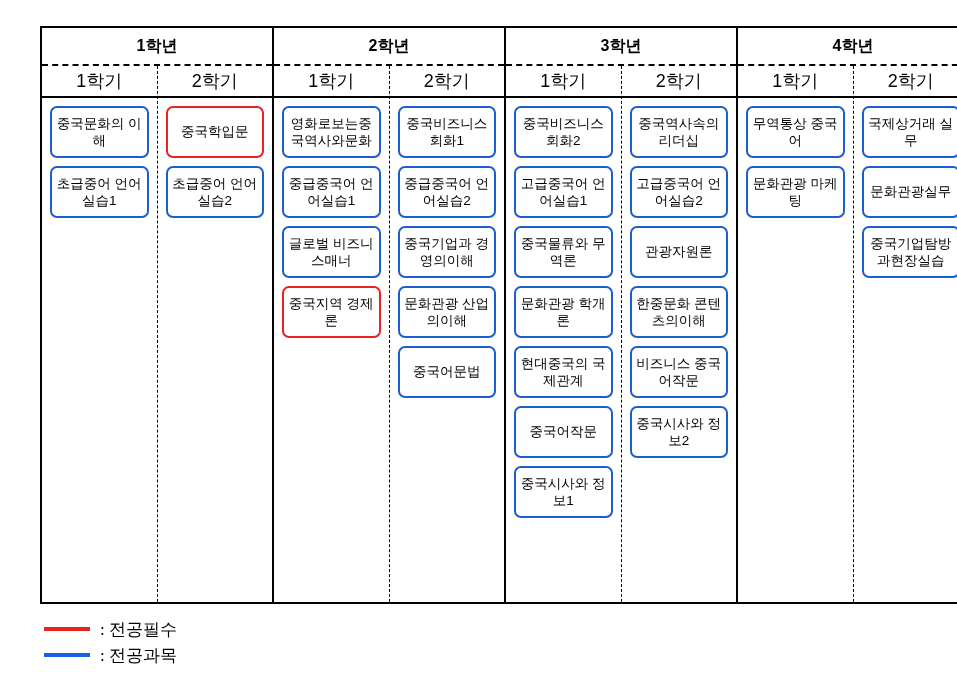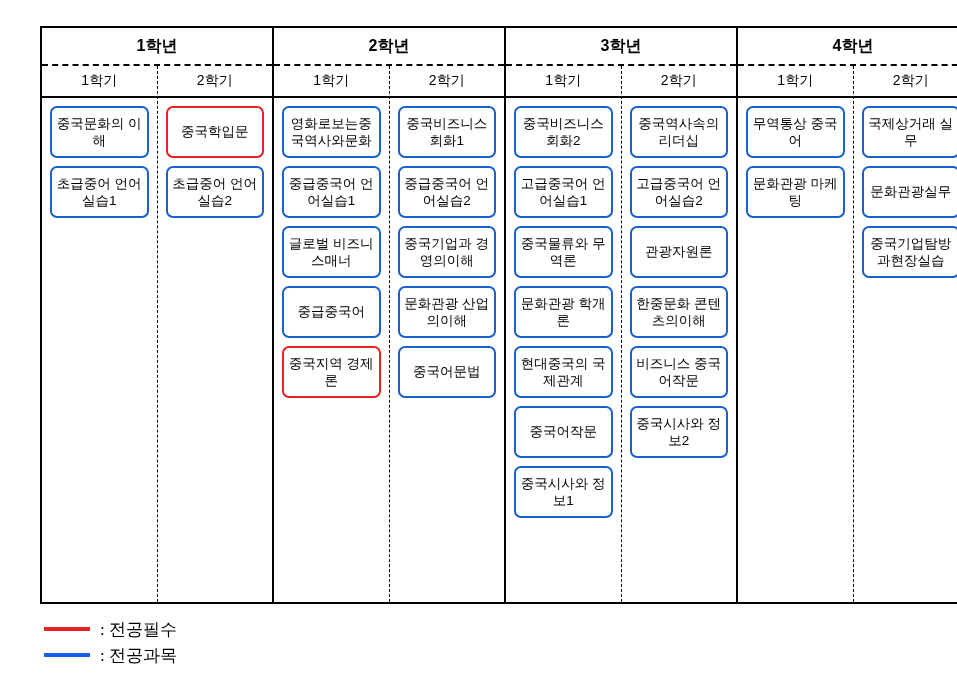--- a/index.html
+++ b/index.html
@@ -60,21 +60,21 @@
   }
   .sem-col:last-child {
     border-right: none;
   }
   .sem-head {
     height: 32px;
     flex: 0 0 32px;
     display: flex;
     align-items: center;
     justify-content: center;
-    font-size: 14px;
+    font-size: 18px;
     border-bottom: 2px solid #000000;
     box-sizing: border-box;
   }
   .course-list {
     flex: 1 1 auto;
     padding: 8px 8px 0 8px;
     box-sizing: border-box;
     display: flex;
     flex-direction: column;
     align-items: center;
@@ -151,21 +151,20 @@
     </div>
     <div class="year-col">
       <div class="year-head">2학년</div>
       <div class="sem-row">
         <div class="sem-col">
           <div class="sem-head">1학기</div>
           <div class="course-list">
             <div class="course">영화로보는중국역사와문화</div>
             <div class="course">중급중국어 언어실습1</div>
             <div class="course">글로벌 비즈니스매너</div>
-            <div class="course">중급중국어</div>
             <div class="course required">중국지역 경제론</div>
           </div>
         </div>
         <div class="sem-col">
           <div class="sem-head">2학기</div>
           <div class="course-list">
             <div class="course">중국비즈니스 회화1</div>
             <div class="course">중급중국어 언어실습2</div>
             <div class="course">중국기업과 경영의이해</div>
             <div class="course">문화관광 산업의이해</div>

